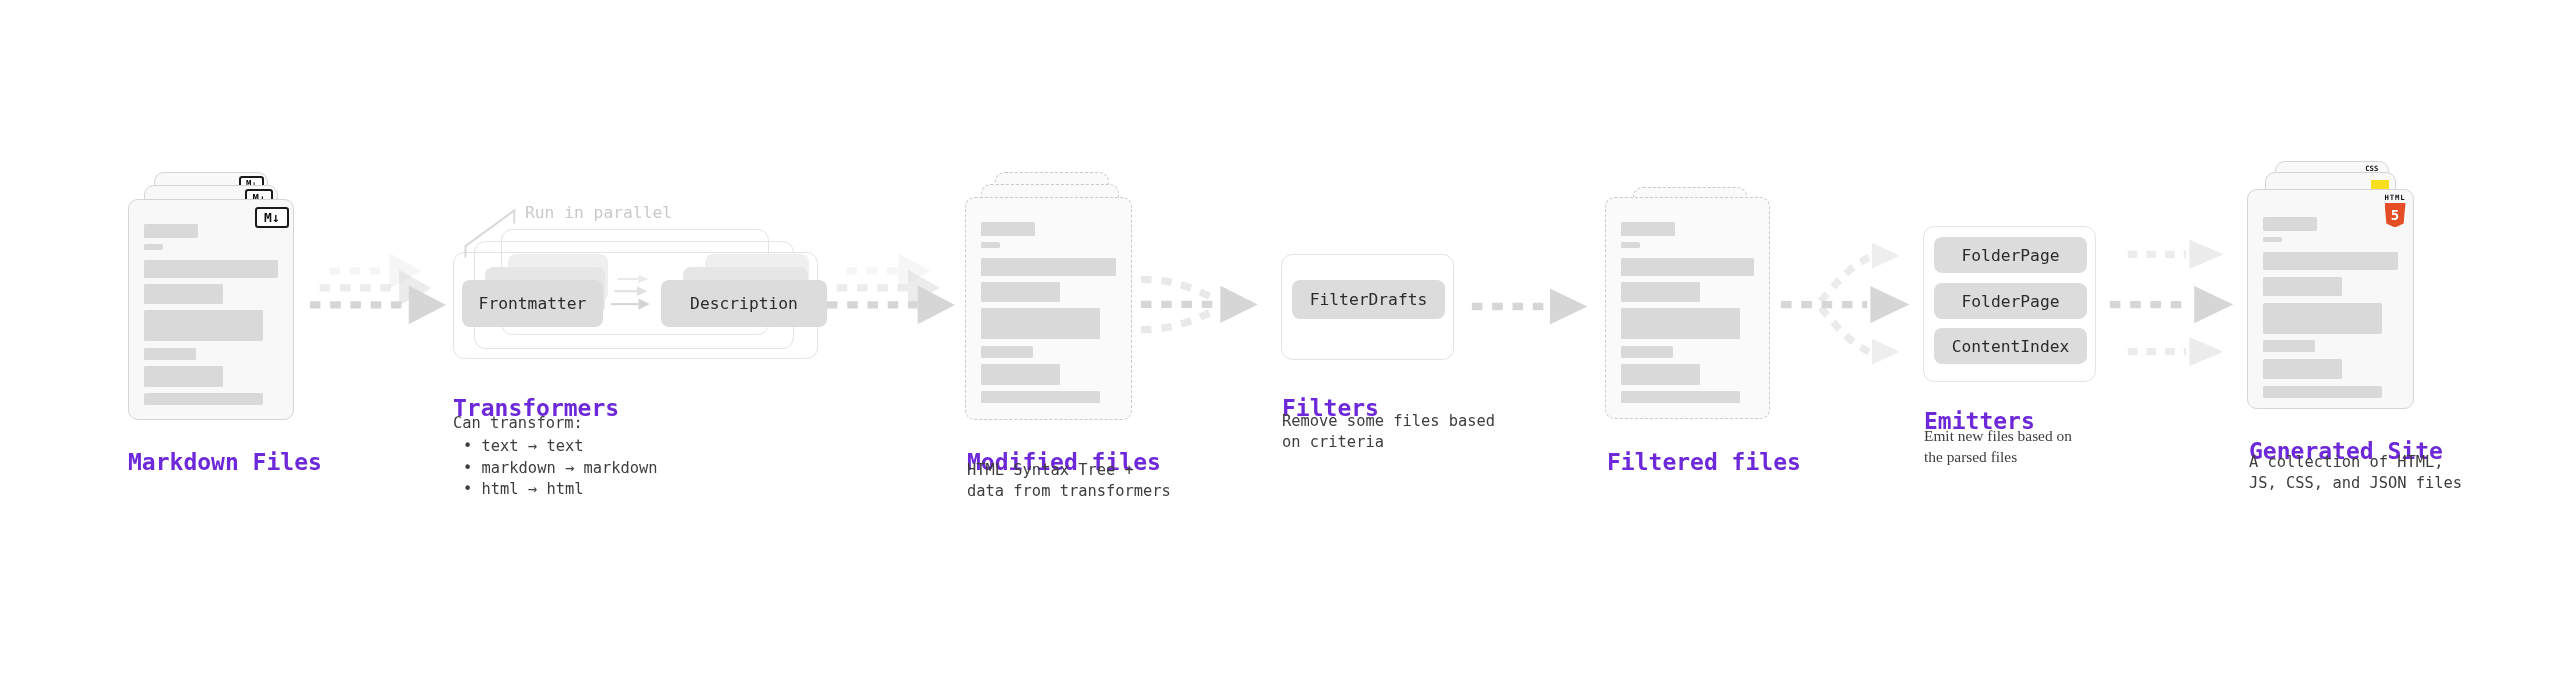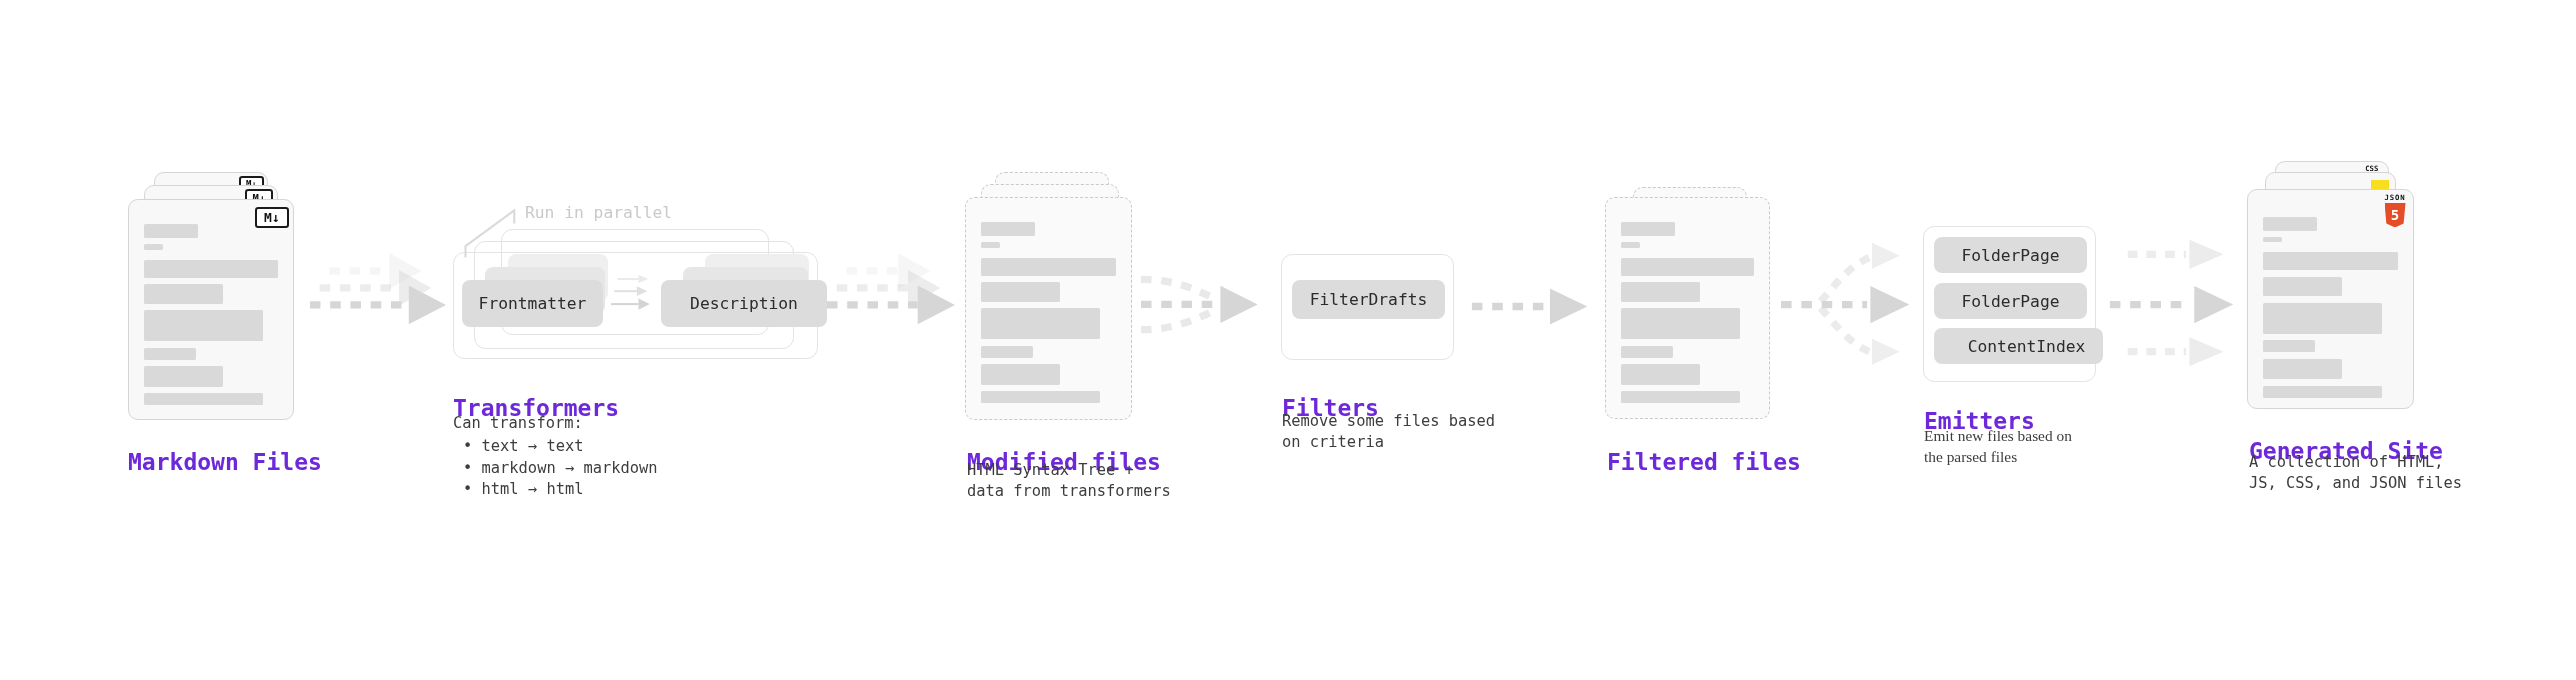--- a/index.html
+++ b/index.html
@@ -216,41 +216,41 @@
   </section>
 
   <section>
     <div class="outline" style="left:1923px; top:226px; width:173px; height:156px;"></div>
     <div class="pill" style="left:1934px; top:237px; width:153px; height:36px;">
         <span>FolderPage</span>
       </div>
     <div class="pill" style="left:1934px; top:283px; width:153px; height:36px;">
         <span>FolderPage</span>
       </div>
-    <div class="pill" style="left:1934px; top:328px; width:153px; height:36px;padding-left:16px;">
+    <div class="pill" style="left:1934px; top:328px; width:153px; height:36px;">
         <span>ContentIndex</span>
       </div>
     <h2 class="stage-title" style="left:1924px; top:388px;">Emitters</h2>
     <div class="stage-sub" style="left:1924px; top:425px;font-family:Liberation Serif, serif;">Emit new files based on
 the parsed files</div>
   </section>
 
   <section>
     <div class="doc" style="left:2275px; top:161px; width:114px; height:228px;">
       <div class="css-badge">
         <span class="css-word">CSS</span>
         <div class="css-bar"></div>
       </div>
     </div>
     <div class="doc" style="left:2265px; top:172px; width:131px; height:228px;">
       <div class="js-badge"></div>
     </div>
     <div class="doc" style="left:2247px; top:189px; width:167px; height:220px;">
       <div class="html5-badge">
-        <span class="html5-word">JSON</span>
+        <span class="html5-word">HTML</span>
         <div class="html5-shield">
             <span>5</span>
           </div>
       </div>
       <div class="doc-lines" style="top:27px;">
         <div class="bar" style="width:54px;  height:14px; margin-bottom:5.7px;"></div>
         <div class="bar" style="width:19.5px;  height:5.7px;  margin-bottom:9.8px;"></div>
         <div class="bar" style="width:100%;  height:18px; margin-bottom:6.5px;"></div>
         <div class="bar" style="width:79px;  height:19.5px; margin-bottom:6.5px;"></div>
         <div class="bar" style="width:119px; height:31px; margin-bottom:6.5px;"></div>

